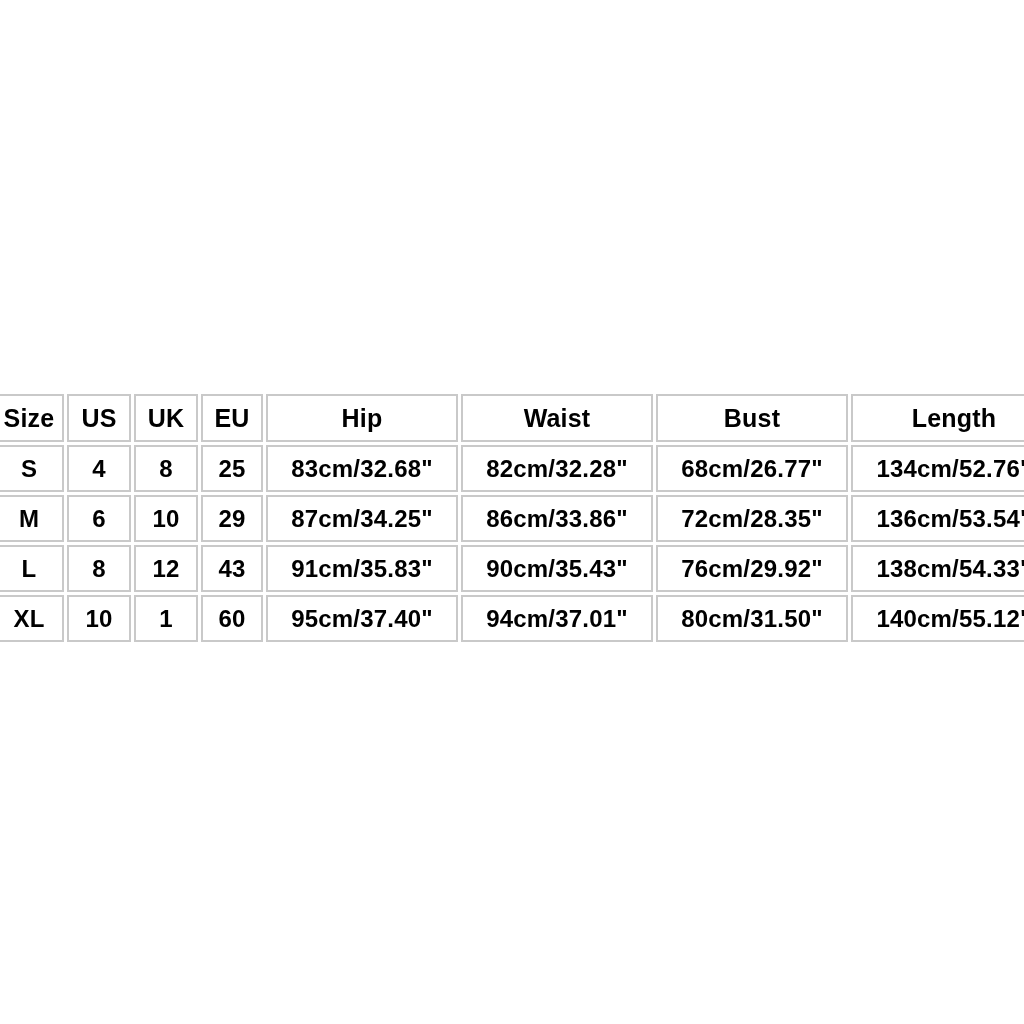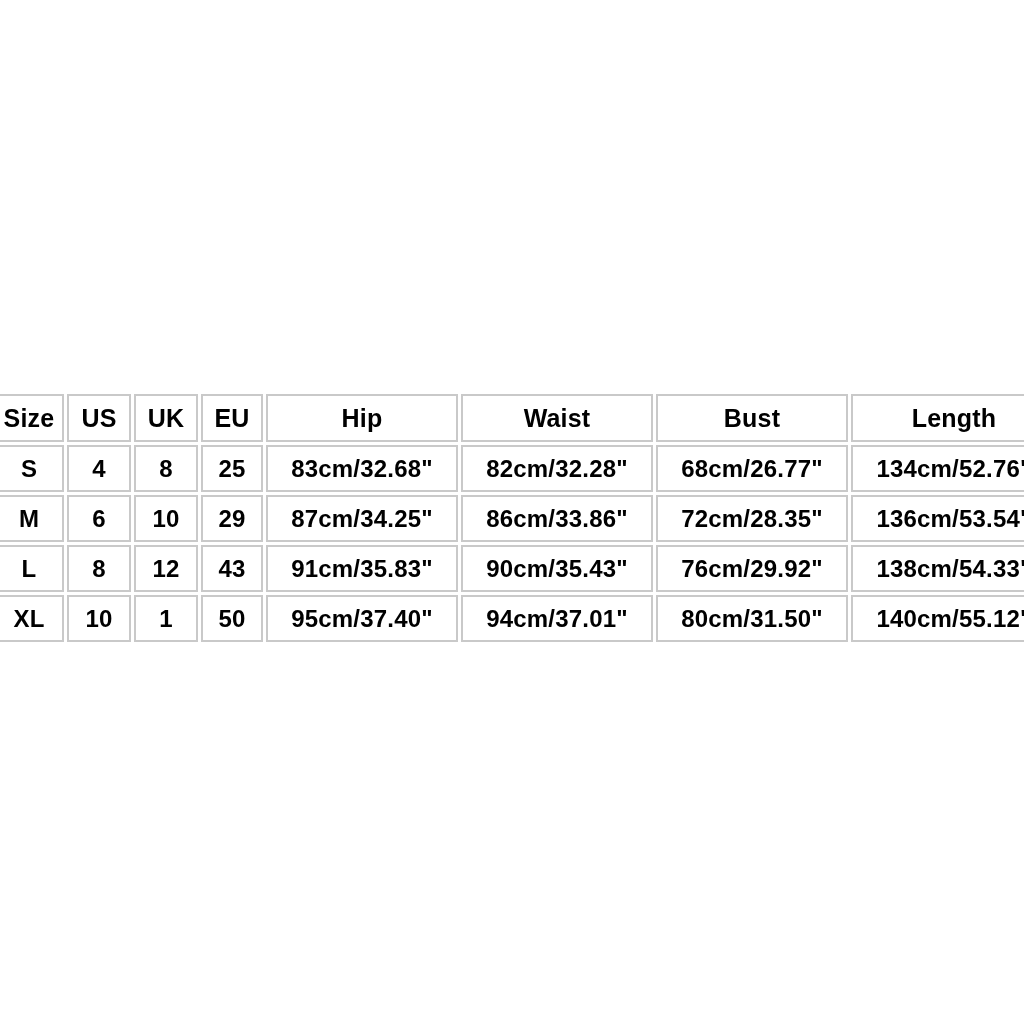--- a/index.html
+++ b/index.html
@@ -135,21 +135,21 @@
           <td class="num-cell">43</td>
           <td>91cm/35.83"</td>
           <td>90cm/35.43"</td>
           <td>76cm/29.92"</td>
           <td>138cm/54.33"</td>
         </tr>
         <tr>
           <td class="num-cell">XL</td>
           <td class="num-cell">10</td>
           <td class="num-cell">1</td>
-          <td class="num-cell">50</td>
+          <td class="num-cell">60</td>
           <td>95cm/37.40"</td>
           <td>94cm/37.01"</td>
           <td>80cm/31.50"</td>
           <td>140cm/55.12"</td>
         </tr>
       </tbody>
     </table>
   </div>
 
 </div>

